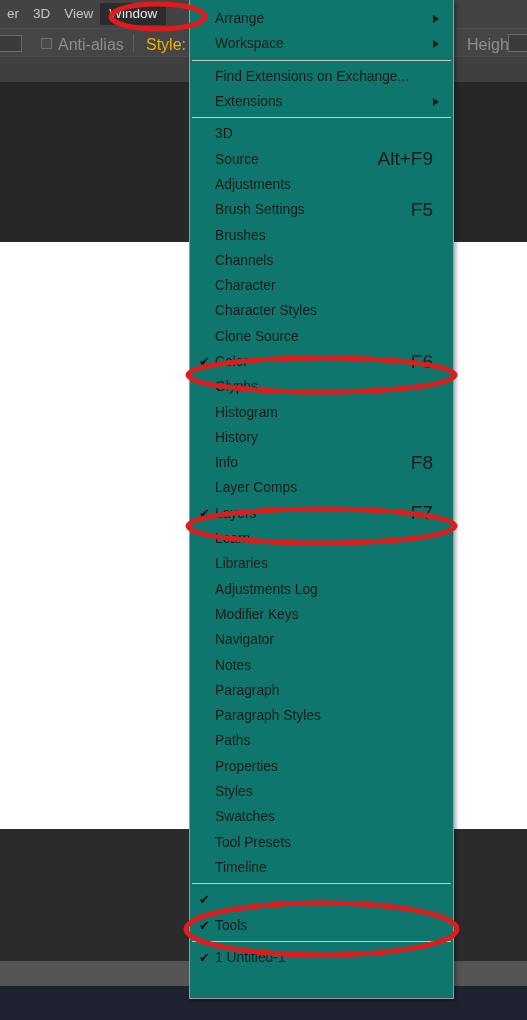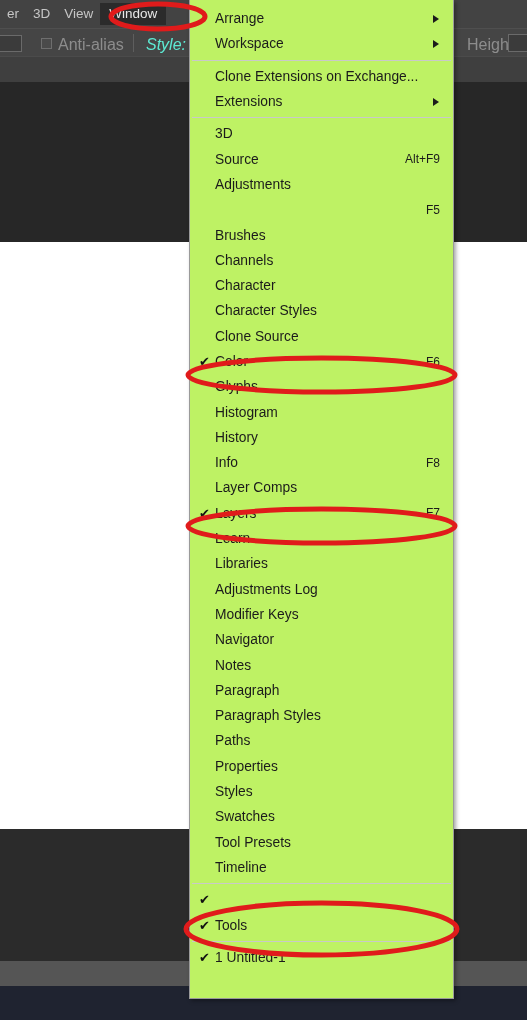--- a/index.html
+++ b/index.html
@@ -77,42 +77,42 @@
   }
   .ps-bottom {
     position: absolute; left: 0; top: 986px; width: 527px; height: 34px;
     background: #1f2330;
   }
 
   
   .menu-panel {
     position: absolute; left: 189px; top: 0px;
     width: 265px; height: 999px;
-    background: #bef264;
+    background: #0f766e;
     border: 1px solid #9a9a9a;
     border-top: none;
     box-shadow: 2px 2px 4px rgba(0,0,0,0.35);
     overflow: hidden;
   }
   .menu-item {
     position: relative;
     height: 25.3px;
     display: flex; align-items: center;
     padding-left: 9px;
     font-size: 13.8px;
     color: #1b1b1b;
     white-space: nowrap;
   }
   .menu-item .check {
     width: 16px; flex: 0 0 16px; font-size: 13px; color: #111;
     text-align: left; line-height: 1;
   }
   .menu-item .label { flex: 1 1 auto; }
   .menu-item .shortcut {
-    position: absolute; right: 13px; font-size: 12px; color: #1b1b1b;
+    position: absolute; right: 20px; font-size: 19px; color: #1b1b1b;
   }
   .menu-item .arrow {
     position: absolute; right: 14px; width: 0; height: 0;
     border-left: 6px solid #1b1b1b;
     border-top: 4.5px solid transparent;
     border-bottom: 4.5px solid transparent;
   }
   .menu-sep {
     height: 1px; background: #c9c9c9; margin: 3px 2px 3px 2px;
   }
@@ -132,21 +132,21 @@
   <div class="ps-workarea2"></div>
   <div class="ps-statusbar"></div>
   <div class="ps-bottom"></div>
   <div class="ps-toolbar2"></div>
 
   <div class="ps-optionsbar">
     <div class="opt-swatch"></div>
     <div class="opt-check"></div>
     <span class="opt-text" style="left:58px;">Anti-alias</span>
     <div class="opt-divider"></div>
-    <span class="opt-text" style="left:146px; color:#5eead4;font-style:italic;">Style:</span>
+    <span class="opt-text" style="left:146px; color:#eab308;">Style:</span>
     <span class="opt-text" style="left:467px;">Height:</span>
     <div class="opt-field" style="left:508px;"></div>
   </div>
 
   <div class="ps-menubar">
     <div class="ps-menubar-items" id="menubar-items">
         <span class="ps-menu-label">er</span>
         <span class="ps-menu-label">3D</span>
         <span class="ps-menu-label">View</span>
         <span class="ps-menu-label active">Window</span>
@@ -162,21 +162,21 @@
           <span class="arrow"></span>
         </div>
         <div class="menu-item">
           <span class="check"></span>
           <span class="label">Workspace</span>
           <span class="arrow"></span>
         </div>
         <div class="menu-sep"></div>
         <div class="menu-item">
           <span class="check"></span>
-          <span class="label">Clone Extensions on Exchange...</span>
+          <span class="label">Find Extensions on Exchange...</span>
         </div>
         <div class="menu-item">
           <span class="check"></span>
           <span class="label">Extensions</span>
           <span class="arrow"></span>
         </div>
         <div class="menu-sep"></div>
         <div class="menu-item">
           <span class="check"></span>
           <span class="label">3D</span>
@@ -185,20 +185,21 @@
           <span class="check"></span>
           <span class="label">Source</span>
           <span class="shortcut">Alt+F9</span>
         </div>
         <div class="menu-item">
           <span class="check"></span>
           <span class="label">Adjustments</span>
         </div>
         <div class="menu-item">
           <span class="check"></span>
+          <span class="label">Brush Settings</span>
           <span class="shortcut">F5</span>
         </div>
         <div class="menu-item">
           <span class="check"></span>
           <span class="label">Brushes</span>
         </div>
         <div class="menu-item">
           <span class="check"></span>
           <span class="label">Channels</span>
         </div>

